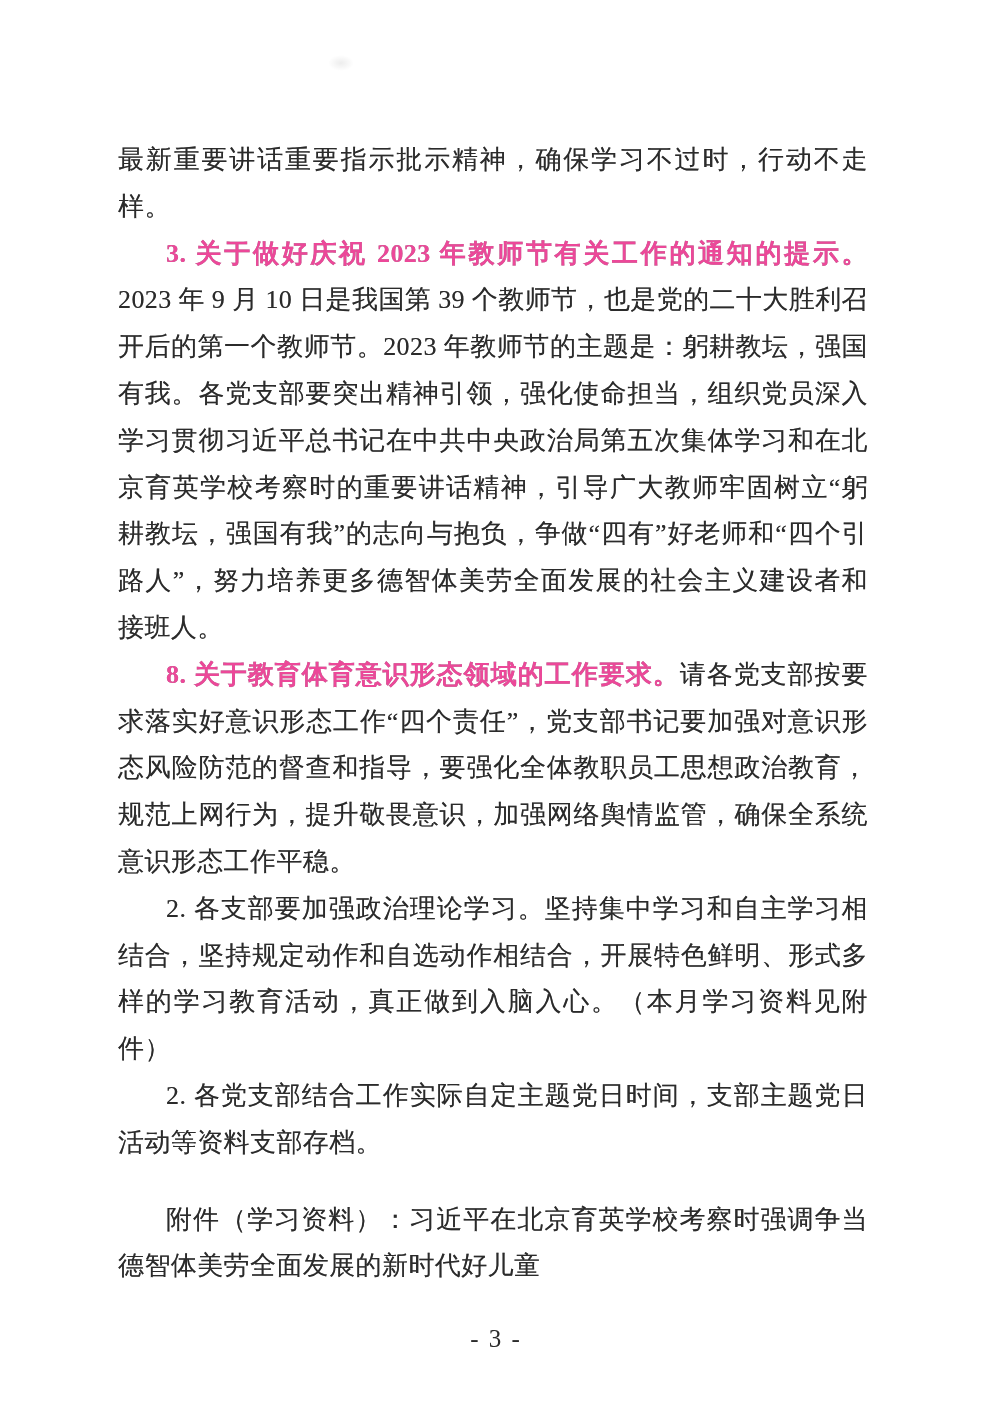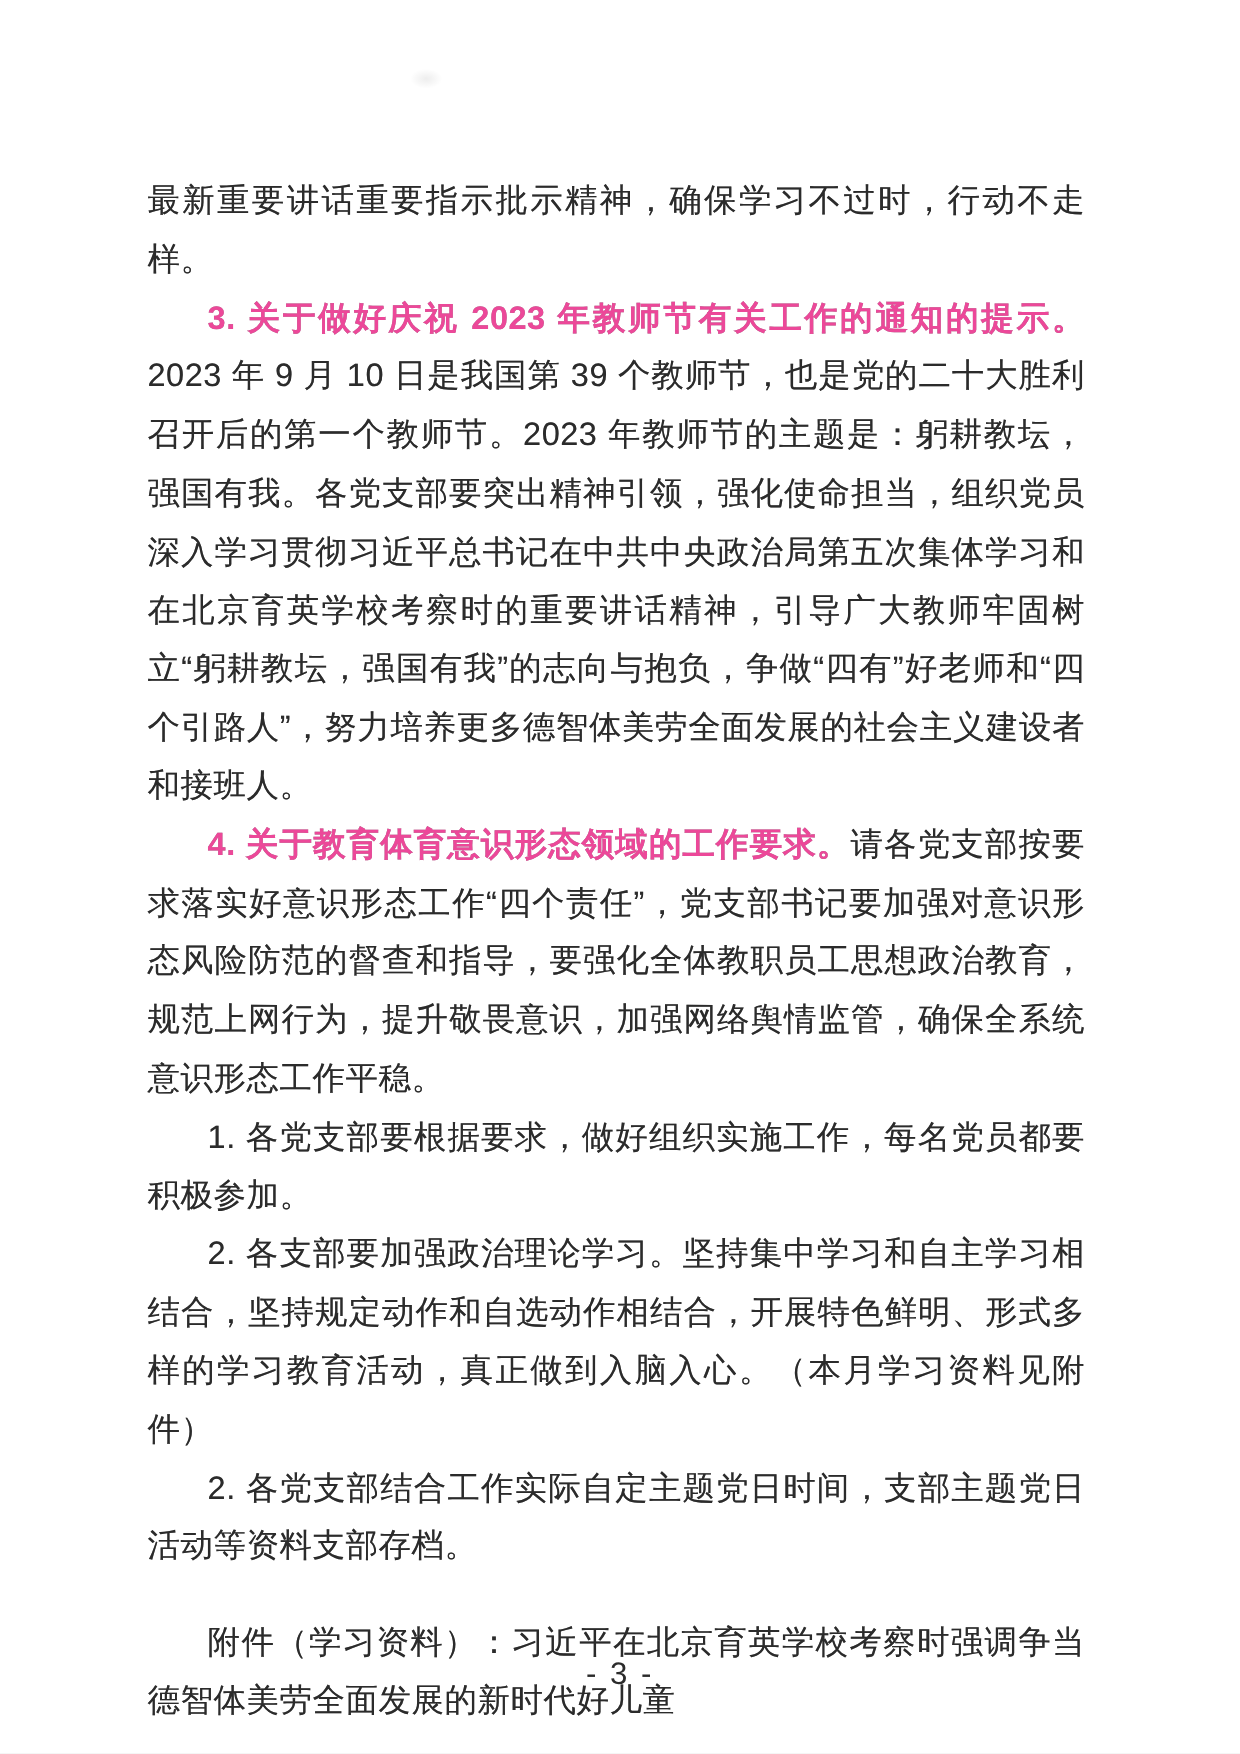--- a/index.html
+++ b/index.html
@@ -12,21 +12,21 @@
     padding: 0;
     background: #e8e8e8;
   }
   .page {
     position: relative;
     width: 992px;
     height: 1403px;
     margin: 0 auto;
     background: var(--paper, #ffffff);
     overflow: hidden;
-    font-family: Liberation Sans, sans-serif;
+    font-family: Liberation Serif, serif;
     color: var(--ink, #2b2b2b);
   }
   
   .smudge {
     position: absolute;
     left: 328px;
     top: 55px;
     width: 26px;
     height: 16px;
     background: radial-gradient(ellipse at center, rgba(0,0,0,0.07), rgba(0,0,0,0) 70%);
@@ -79,24 +79,23 @@
 <div class="page">
 
   <div class="smudge"></div>
 
   <div class="content">
 
     <p class="para first"><span>最新重要讲话重要指示批示精神，确保学习不过时，行动不走样。</span></p>
 
     <p class="para"><b class="run-bold">3. 关于做好庆祝 2023 年教师节有关工作的通知的提示。</b><span>2023 年 9 月 10 日是我国第 39 个教师节，也是党的二十大胜利召开后的第一个教师节。2023 年教师节的主题是：躬耕教坛，强国有我。各党支部要突出精神引领，强化使命担当，组织党员深入学习贯彻习近平总书记在中共中央政治局第五次集体学习和在北京育英学校考察时的重要讲话精神，引导广大教师牢固树立“躬耕教坛，强国有我”的志向与抱负，争做“四有”好老师和“四个引路人”，努力培养更多德智体美劳全面发展的社会主义建设者和接班人。</span></p>
 
-    <p class="para"><b class="run-bold">4. 关于教育体育意识形态领域的工作要求。</b><span>请各党支部按要求落实好意识形态工作“四个责任”，党支部书记要加强对意识形态风险防范的督查和指导，要强化全体教职员工思想政治教育，规范上网行为，提升敬畏意识，加强网络舆情监管，确保全系统意识形态工作平稳。</span></p>
+    <p class="para"><b class="run-bold">8. 关于教育体育意识形态领域的工作要求。</b><span>请各党支部按要求落实好意识形态工作“四个责任”，党支部书记要加强对意识形态风险防范的督查和指导，要强化全体教职员工思想政治教育，规范上网行为，提升敬畏意识，加强网络舆情监管，确保全系统意识形态工作平稳。</span></p>
 
 
-    <p class="para"><span>1. 各党支部要根据要求，做好组织实施工作，每名党员都要积极参加。</span></p>
 
     <p class="para"><span>2. 各支部要加强政治理论学习。坚持集中学习和自主学习相结合，坚持规定动作和自选动作相结合，开展特色鲜明、形式多样的学习教育活动，真正做到入脑入心。（本月学习资料见附件）</span></p>
 
     <p class="para"><span>2. 各党支部结合工作实际自定主题党日时间，支部主题党日活动等资料支部存档。</span></p>
 
     <p class="para attachment"><span>附件（学习资料）：习近平在北京育英学校考察时强调争当德智体美劳全面发展的新时代好儿童</span></p>
 
   </div>
 
   <div class="page-number">- 3 -</div>

